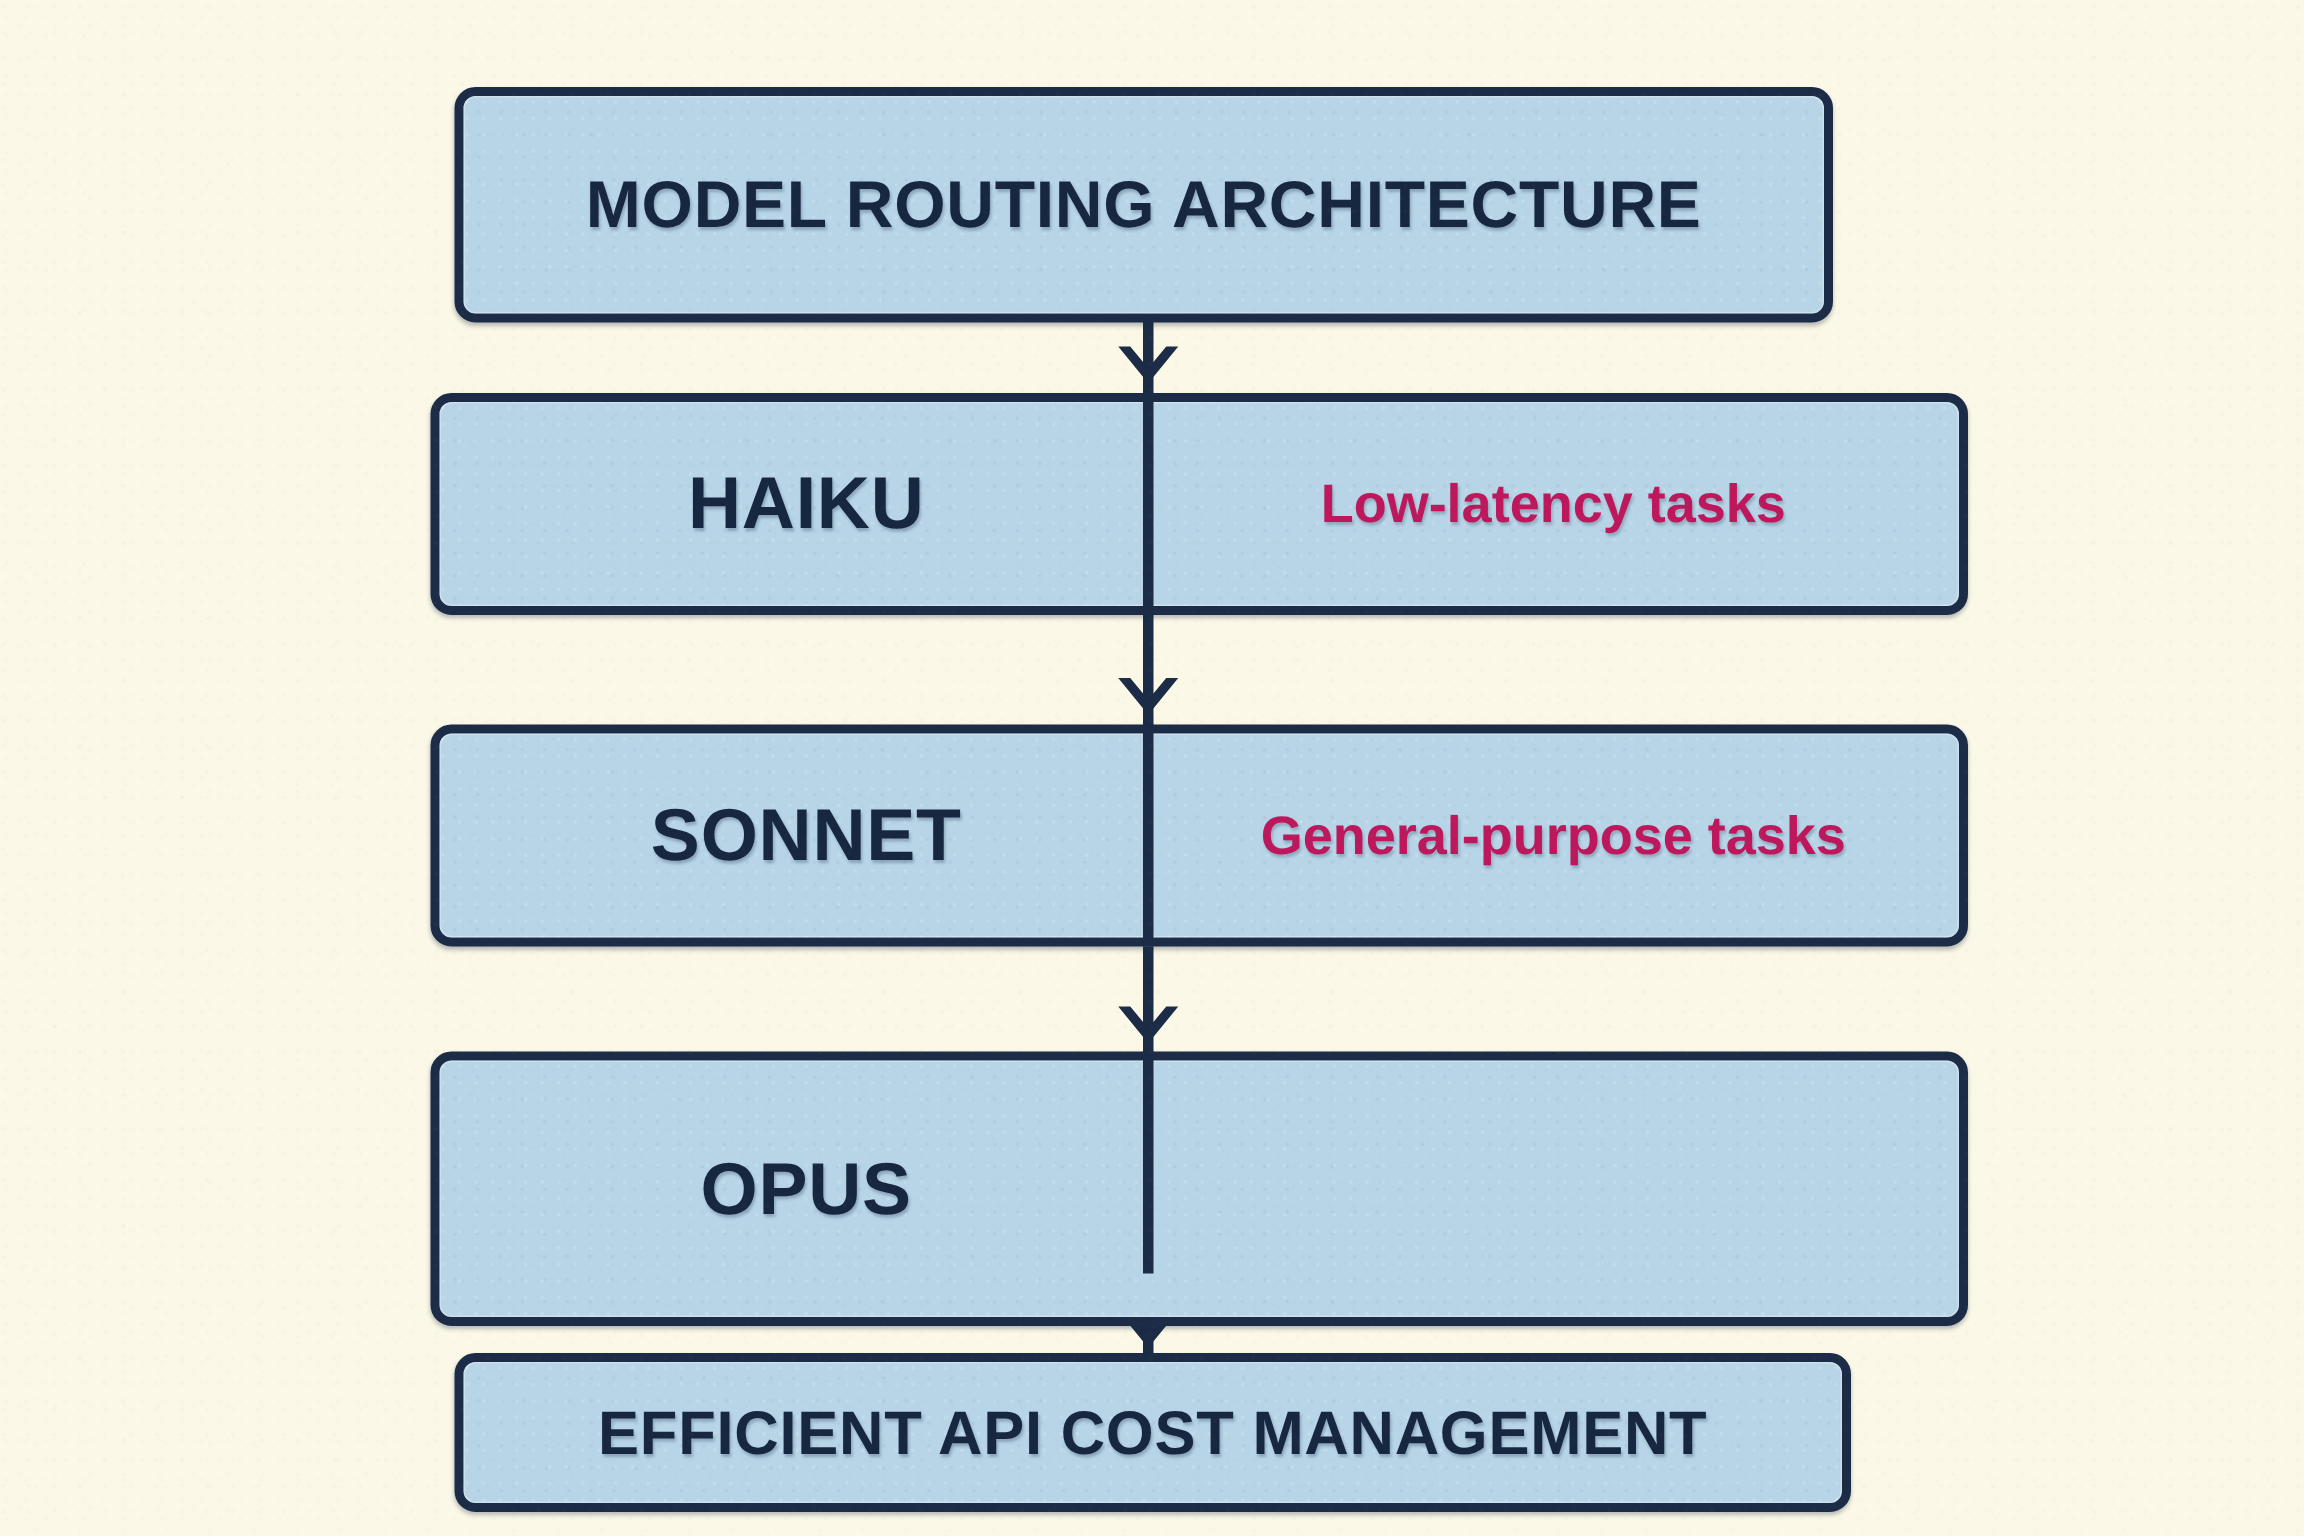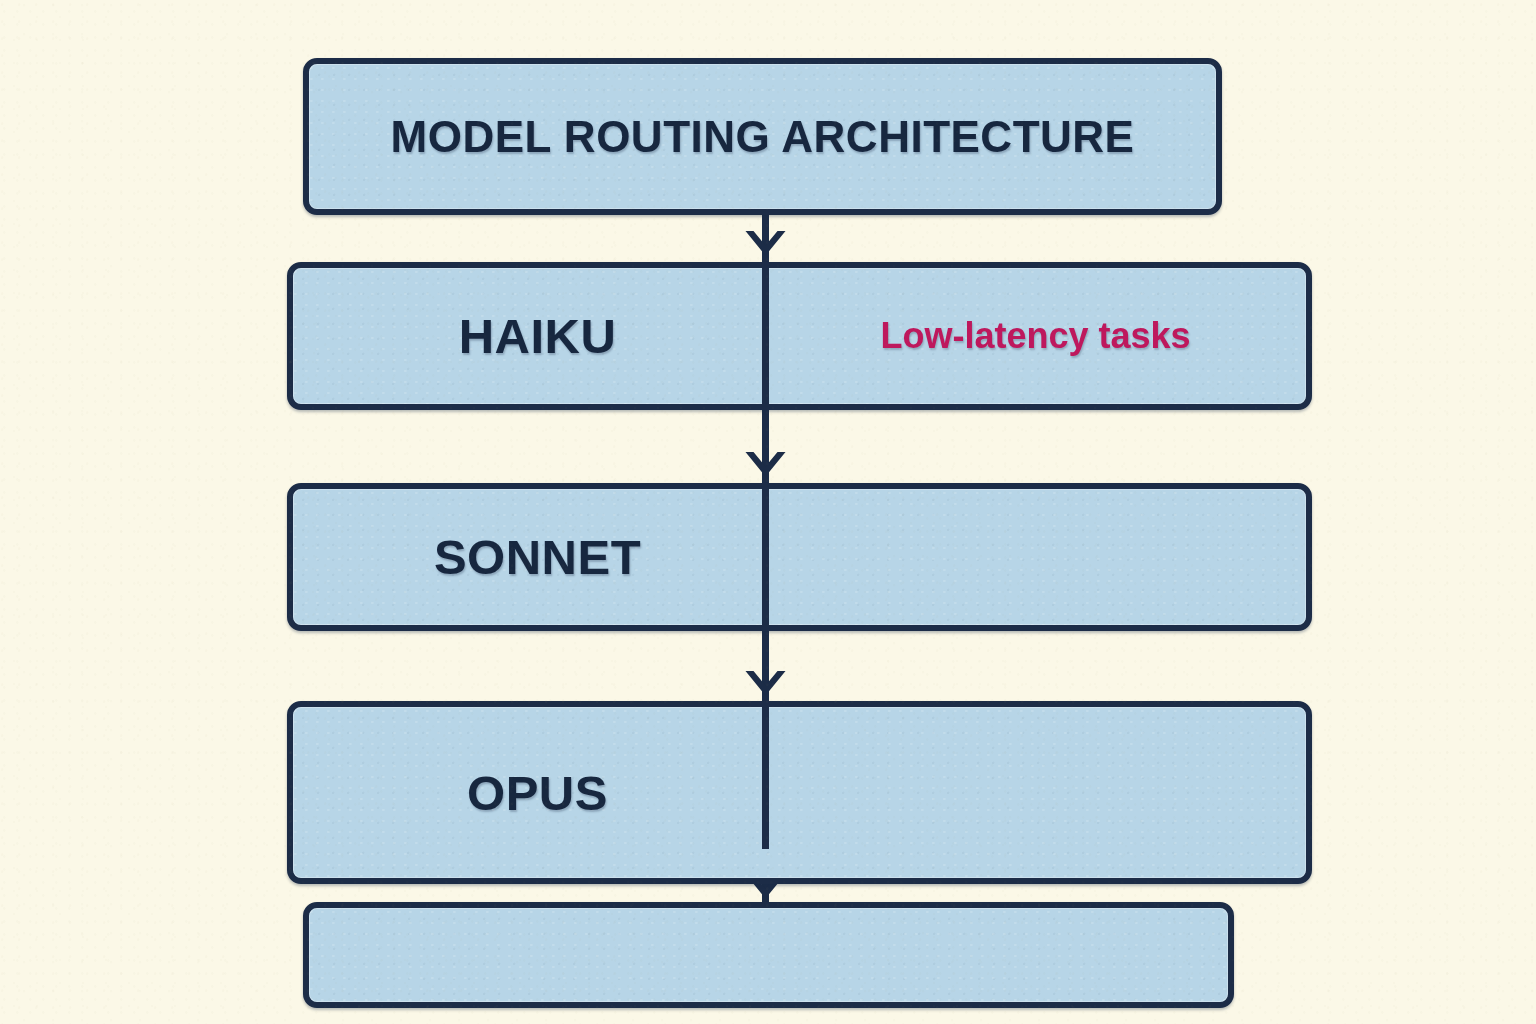--- a/index.html
+++ b/index.html
@@ -193,28 +193,32 @@
     <div class="tier-right">
       <span class="tier-desc">Low-latency tasks</span>
     </div>
   </div>
 
   <div class="node tier" id="node-sonnet">
     <div class="node-texture"></div>
     <div class="tier-left">
       <span class="tier-name">SONNET</span>
     </div>
+    <div class="tier-right">
+      <span class="tier-desc">General-purpose tasks</span>
+    </div>
   </div>
 
   <div class="node tier" id="node-opus">
     <div class="node-texture"></div>
     <div class="tier-left">
       <span class="tier-name">OPUS</span>
     </div>
   </div>
 
   <div class="node terminal" id="node-outcome">
     <div class="node-texture"></div>
+    <div class="terminal-label">EFFICIENT API COST MANAGEMENT</div>
   </div>
 
 </div>
 
 <div id="grain"></div>
 
 </body></html>

